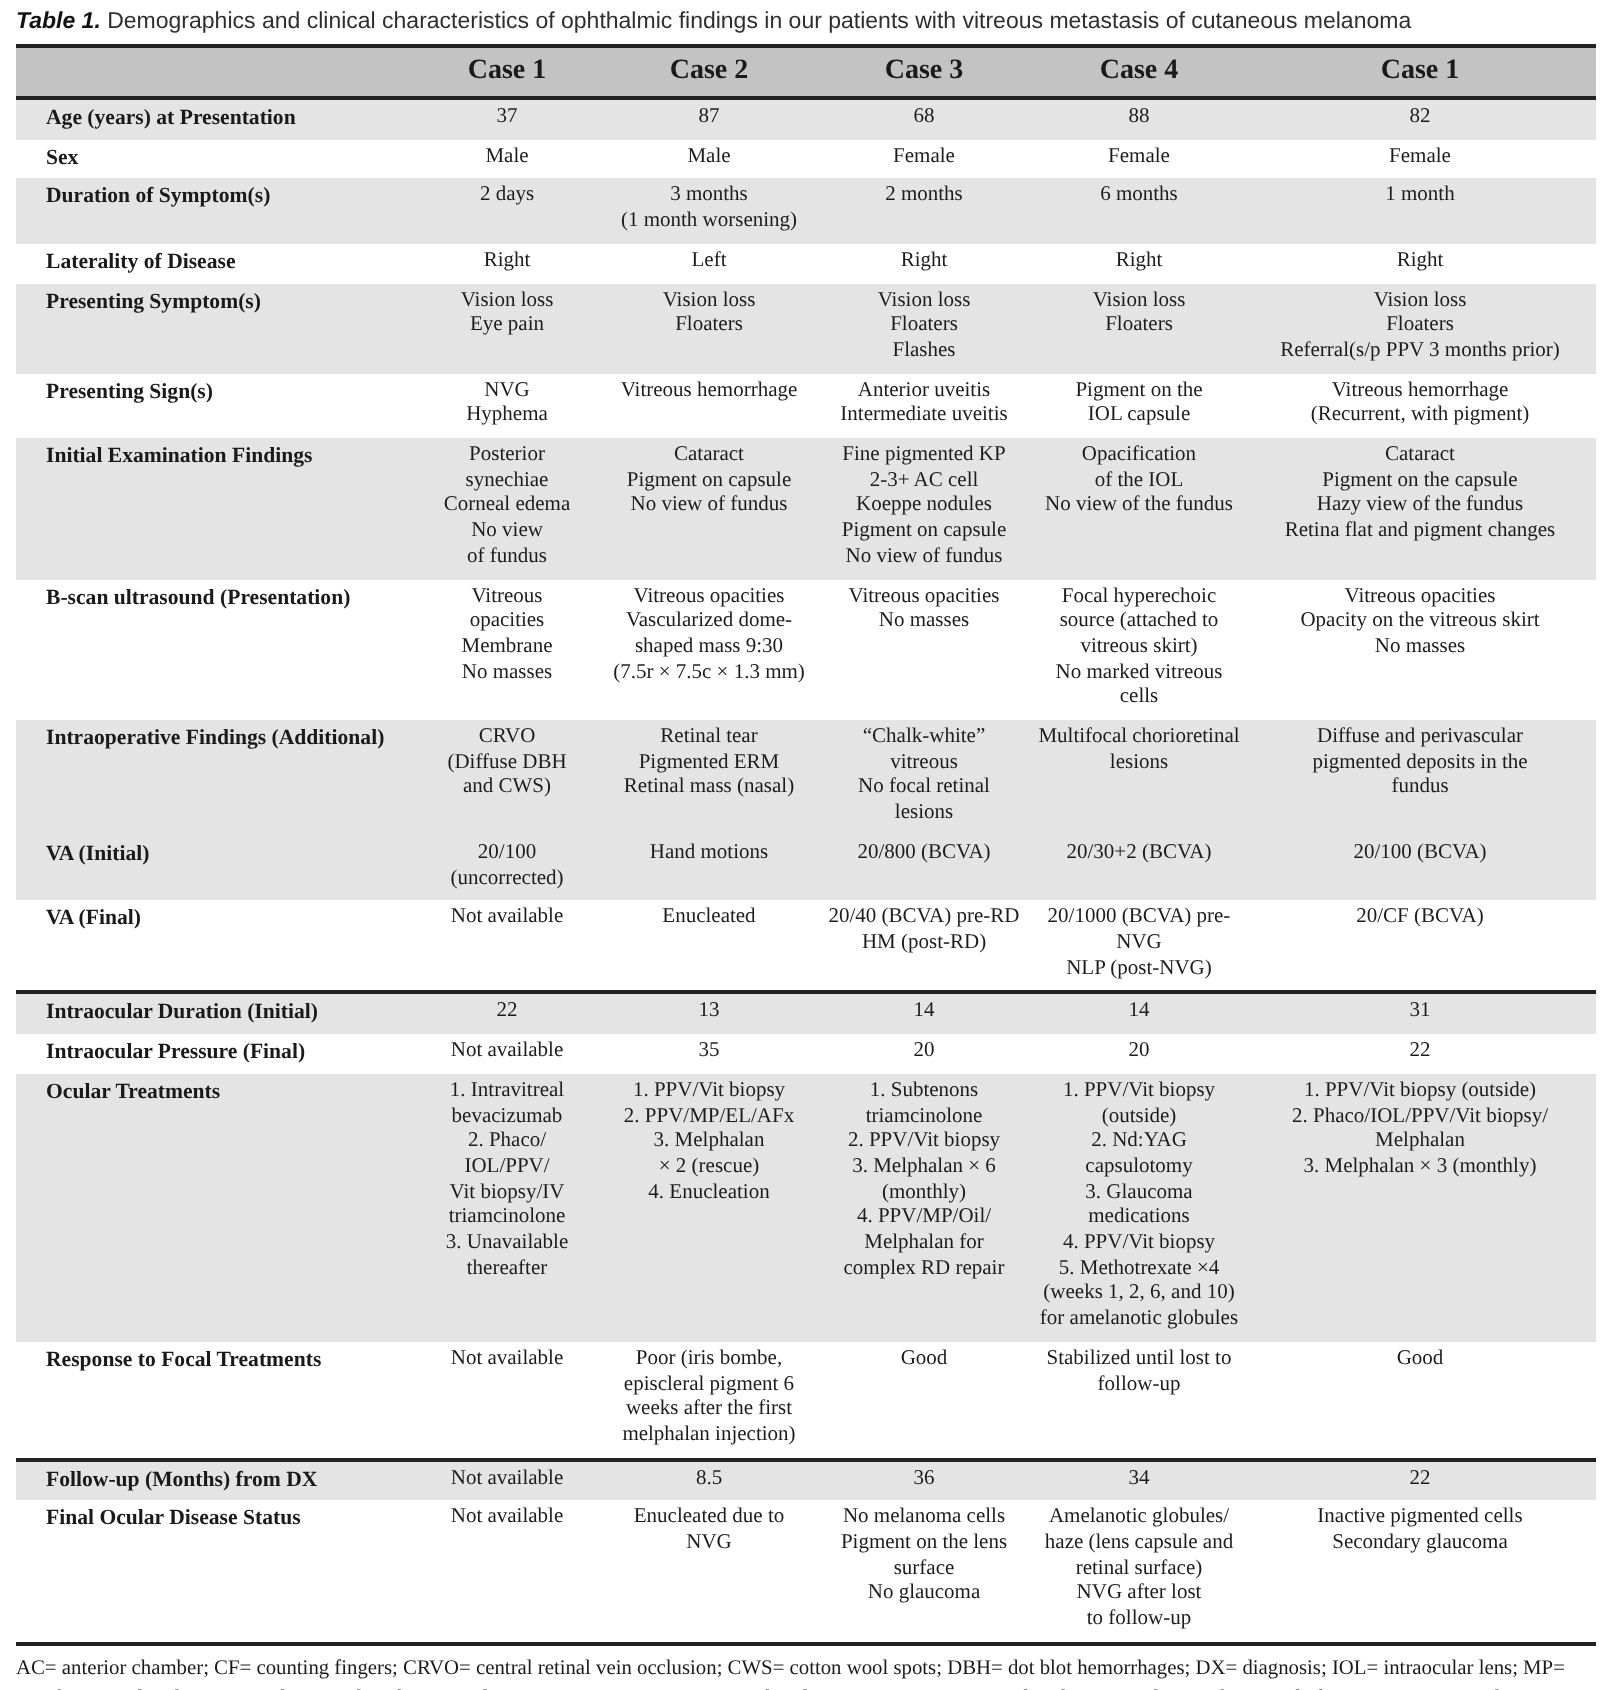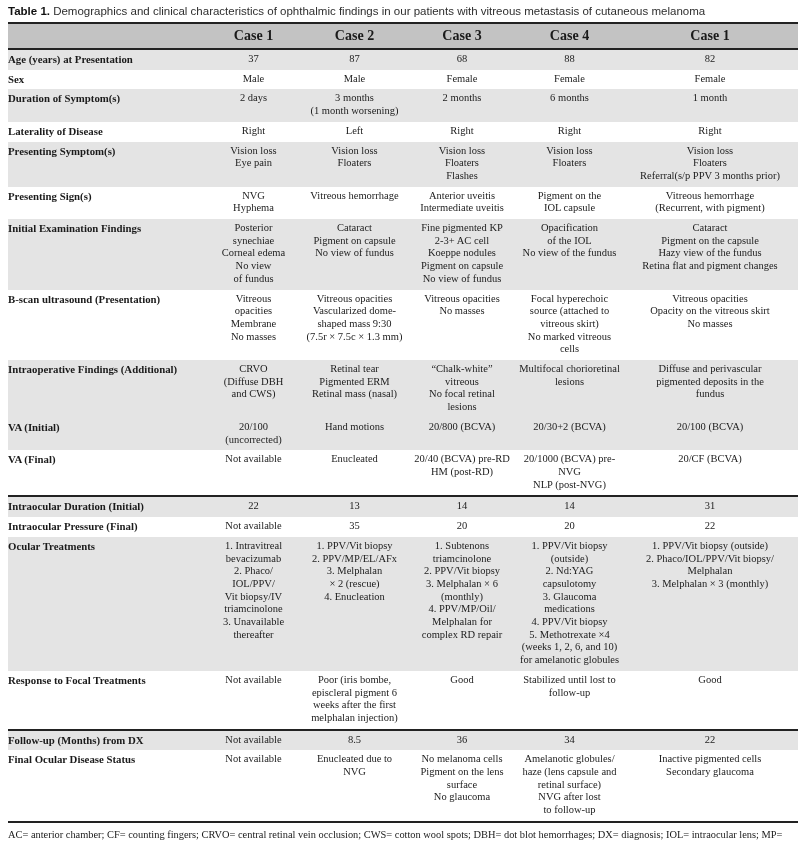--- a/index.html
+++ b/index.html
@@ -7,28 +7,28 @@
     --shaded-bg:#e4e4e4;
     --border:#222222;
     --text:#1c1c1c;
   }
   *{box-sizing:border-box;}
   body{margin:0;background:#ffffff;width:806px;color:var(--text);
        font-family:"Liberation Serif", serif;}
   .page{width:806px;height:845px;padding:3px 8px 0 8px;background:#fff;overflow:hidden;}
   .table-title{font-family:"Liberation Sans", sans-serif;font-size:11.5px;color:#2e2e2e;
                margin:2px 0 5px 0;letter-spacing:0px;}
-  .table-title .t-label{font-weight:bold;color:#111;}
+  .table-title .t-label{font-weight:bold;color:#111;font-style:italic;}
   table.data-table{width:790px;border-collapse:collapse;table-layout:fixed;
         border-top:2px solid var(--border);
         border-bottom:2px solid var(--border);}
   thead th{background:var(--header-bg);border-bottom:2px solid var(--border);
            font-size:14px;font-weight:bold;padding:4px 2px;text-align:center;color:#1a1a1a;}
   td{vertical-align:top;font-size:10.5px;line-height:12.7px;padding:3px 2px 4px 2px;}
-  td.row-label{text-align:left;font-weight:bold;font-size:10.8px;padding-left:0;color:#1a1a1a;}
+  td.row-label{text-align:left;font-weight:bold;font-size:10.8px;padding-left:15px;color:#1a1a1a;}
   td.cell{text-align:center;white-space:pre-line;}
   tr.shaded td{background:var(--shaded-bg);}
   tr.section-start td{border-top:2px solid var(--border);}
   .footnote{width:790px;font-size:10.4px;line-height:15px;padding-top:4px;color:#1a1a1a;}
 </style>
 </head>
 <body>
 
 <div class="page">
   <div class="table-title">

